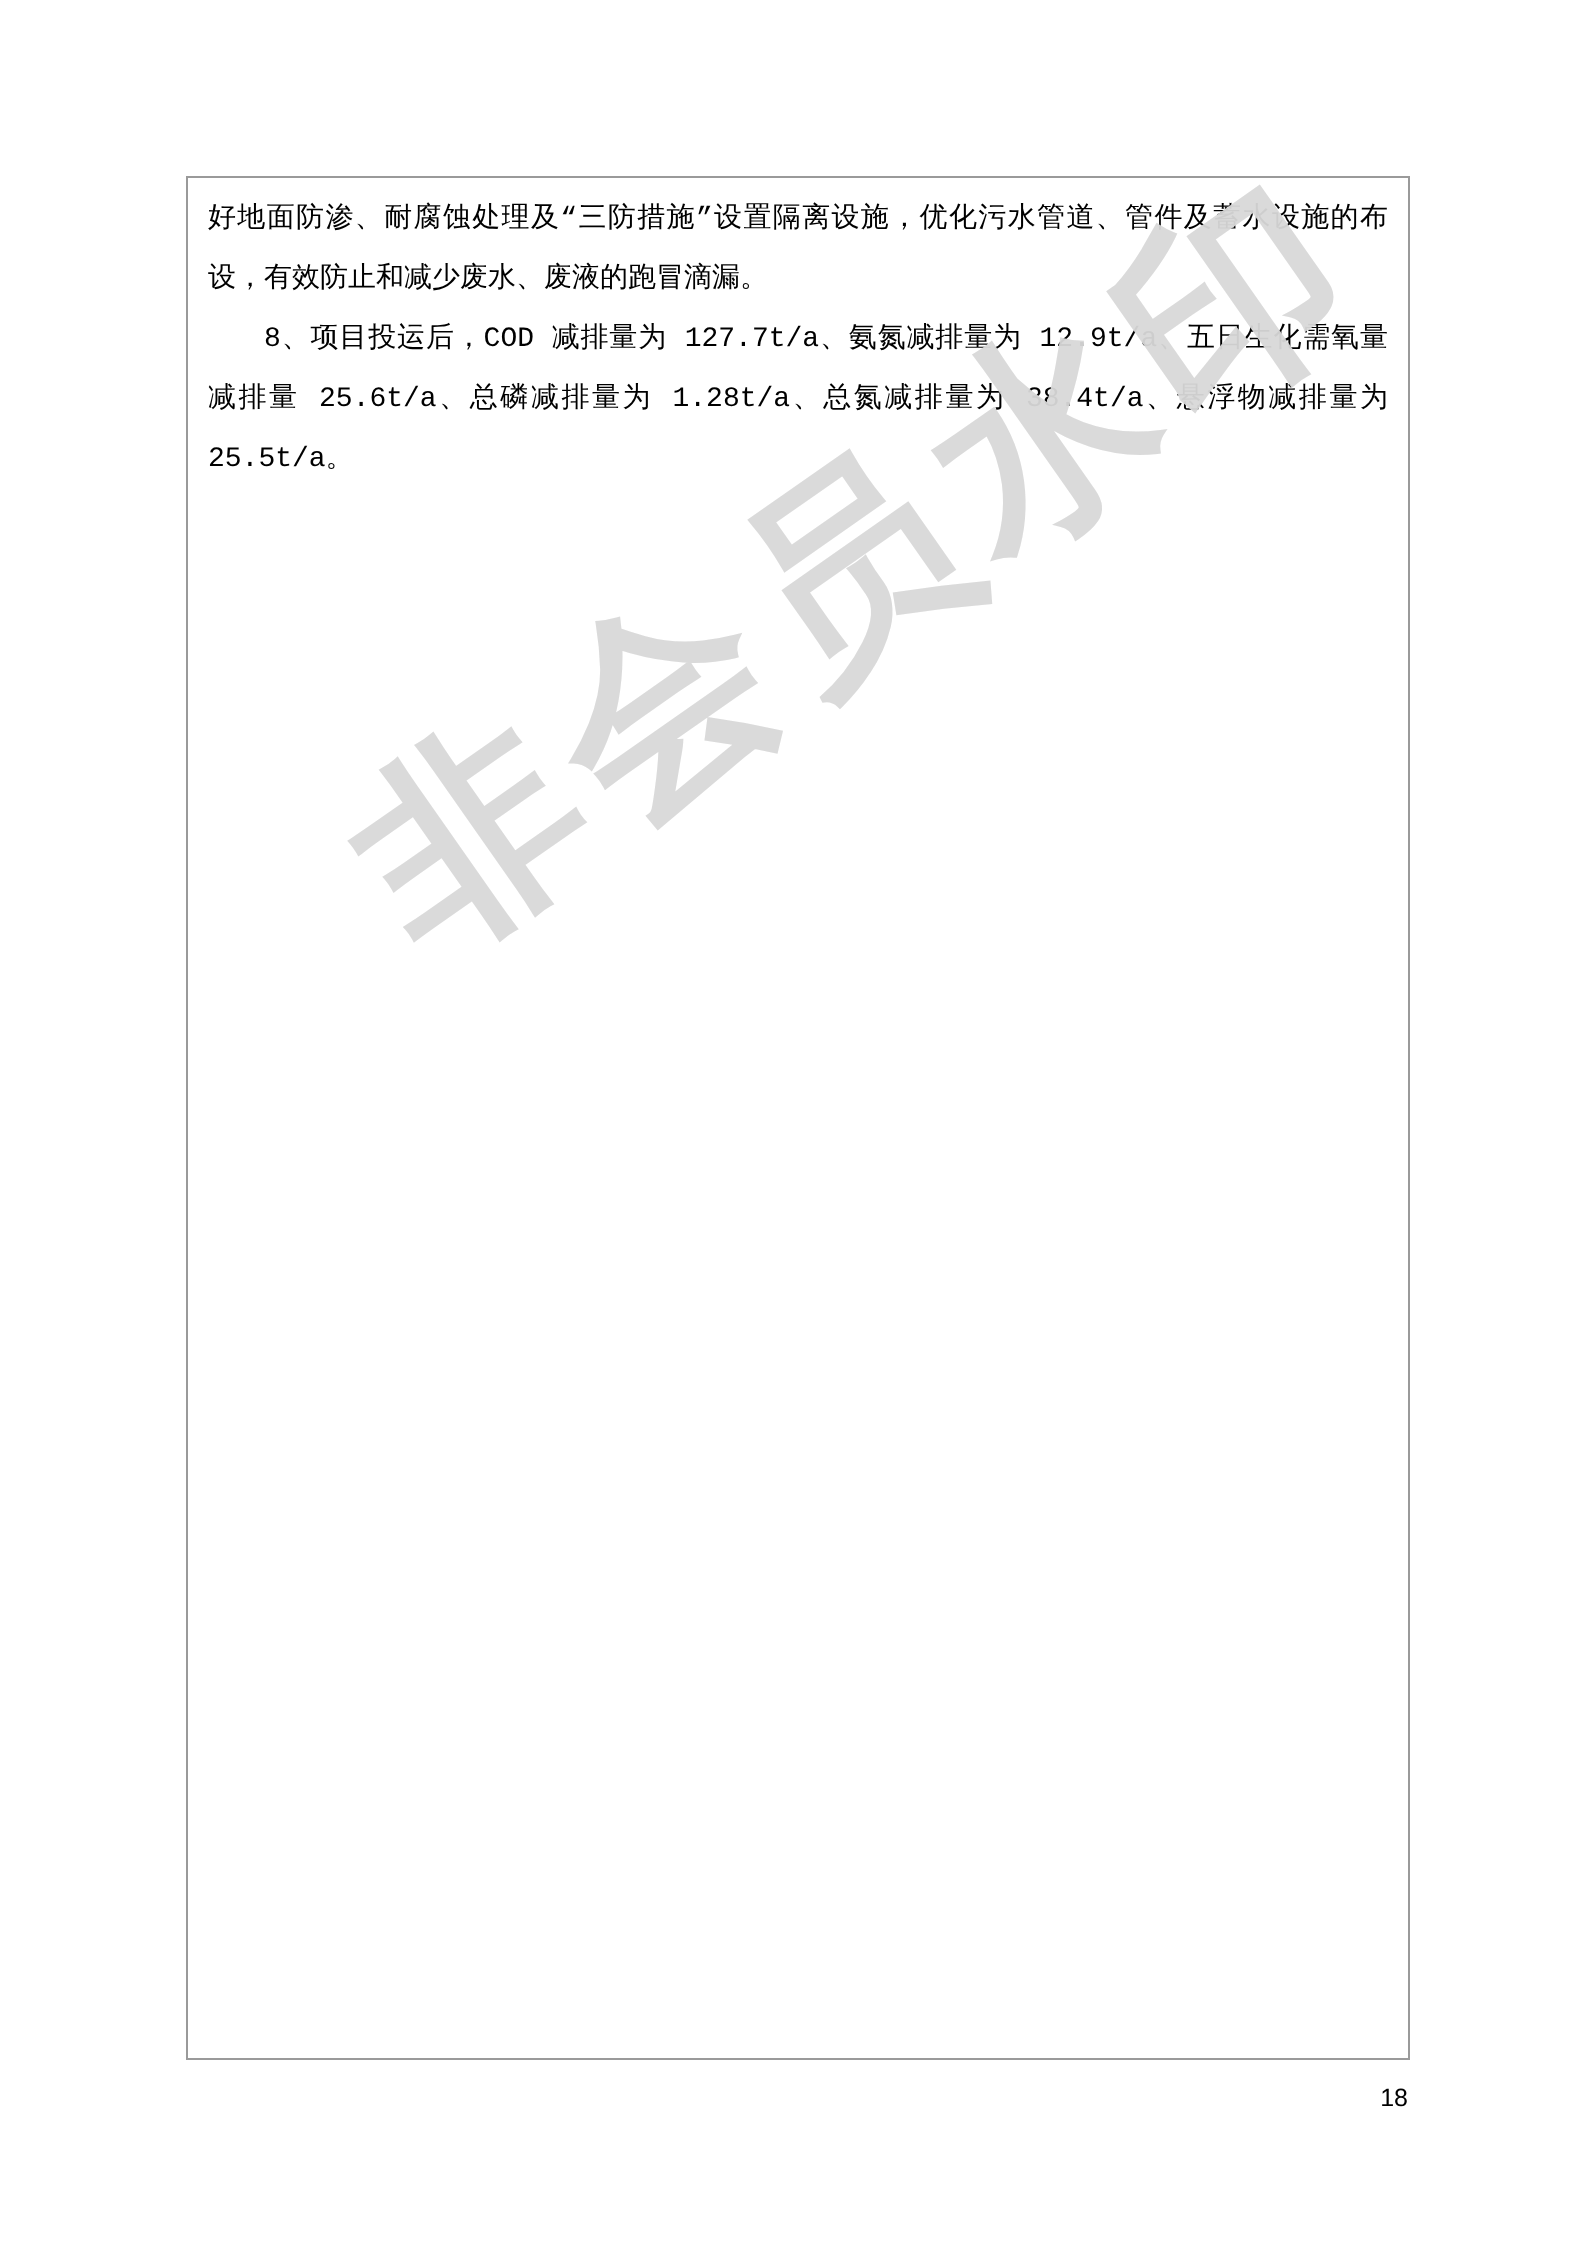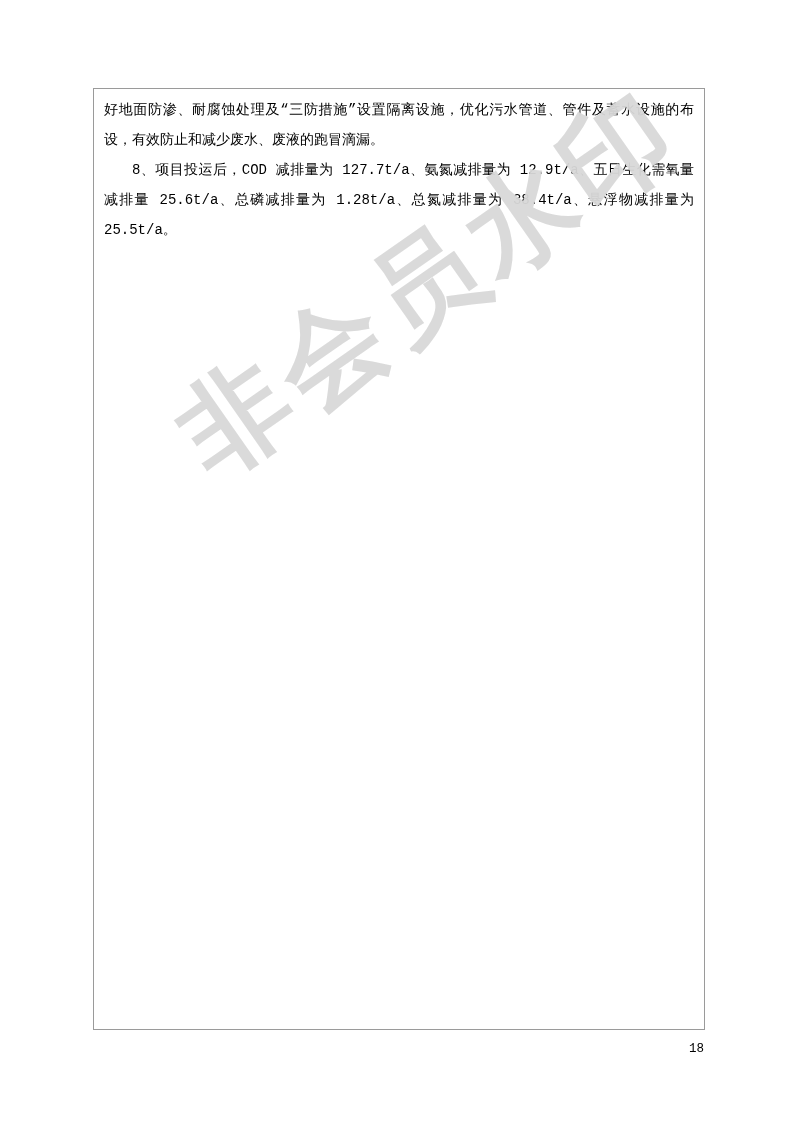--- a/index.html
+++ b/index.html
@@ -79,21 +79,21 @@
     opacity: 0.95;
   }
 
   
   #page-number {
     position: absolute;
     right: 89px;
     bottom: 66px;
     font-size: 12.5px;
     color: #000000;
-    font-family: Liberation Mono, monospace;
+    font-family: Liberation Sans, sans-serif;
   }
 </style>
 </head>
 <body>
 
 <div id="page">
 
   <div id="content-frame">
     <div id="text-body">
       <p class="para">好地面防渗、耐腐蚀处理及“三防措施”设置隔离设施，优化污水管道、管件及蓄水设施的布设，有效防止和减少废水、废液的跑冒滴漏。</p>

